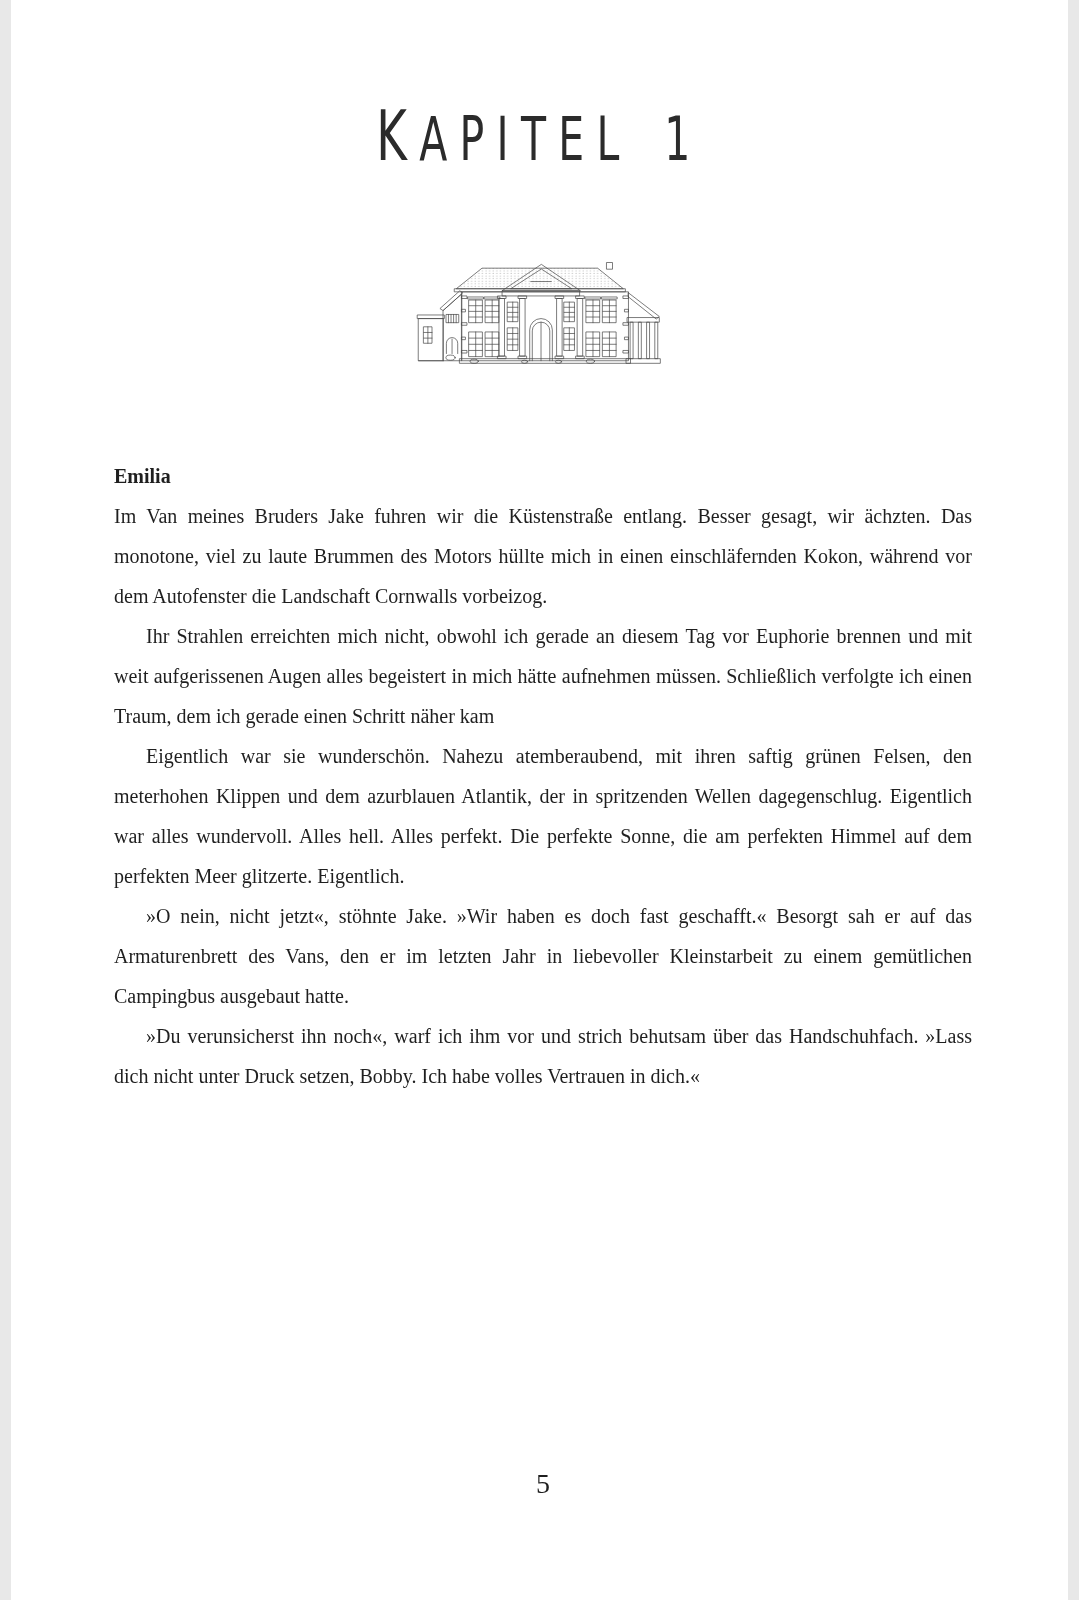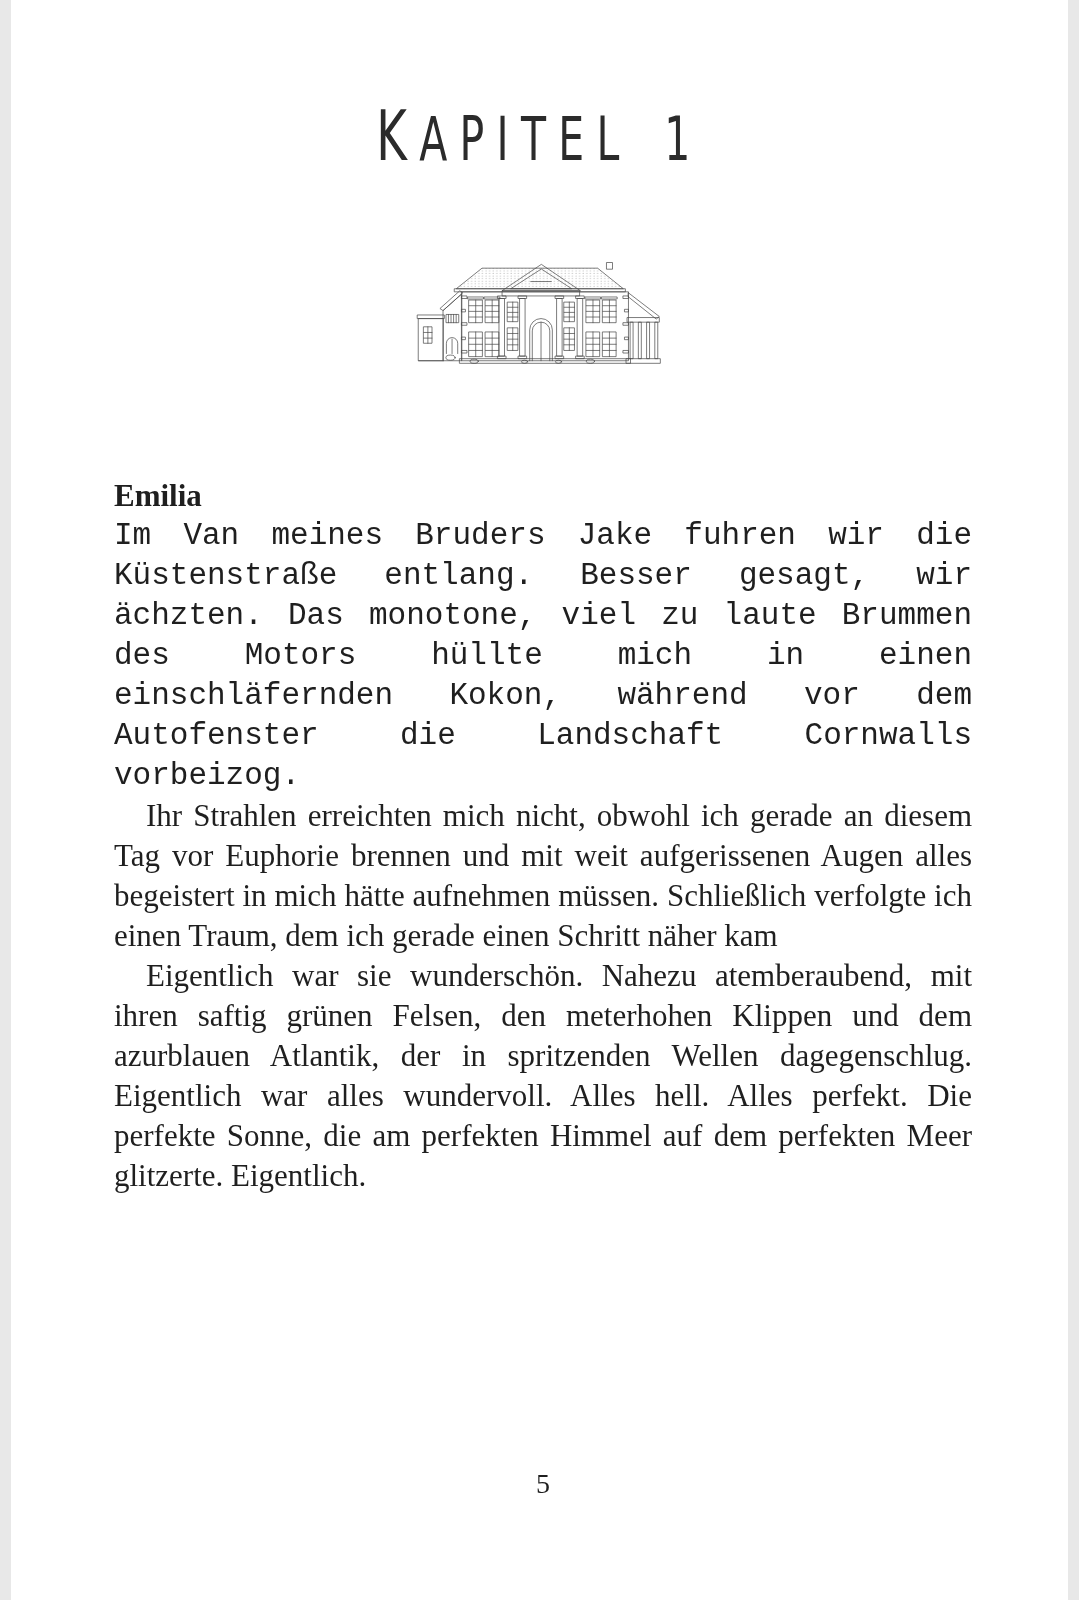--- a/index.html
+++ b/index.html
@@ -40,30 +40,30 @@
     top: 262px;
     left: 0;
     width: 100%;
     display: flex;
     justify-content: center;
   }
   .illustration-wrap svg { display: block; }
   
   .body-text {
     position: absolute;
-    top: 476px;
+    top: 456px;
     left: 103px;
     width: 858px;
-    font-size: 31px;
+    font-size: 20px;
     line-height: 40px;
     text-align: justify;
   }
   .pov-label { font-weight: bold; text-align: left; }
   .para { text-indent: 32px; }
-  .para.no-indent { text-indent: 0; font-family: Liberation Mono, monospace; }
+  .para.no-indent { text-indent: 0; }
   
   .page-number {
     position: absolute;
     top: 1468px;
     left: 103px;
     width: 858px;
     text-align: center;
     font-size: 28px;
   }
 </style>
@@ -235,17 +235,19 @@
         <ellipse cx="338" cy="193" rx="8" ry="4"></ellipse>
       </g>
     </svg>
   </div>
 
   <div class="body-text">
     <p class="pov-label">Emilia</p>
     <p class="para no-indent">Im Van meines Bruders Jake fuhren wir die Küstenstraße entlang. Besser gesagt, wir ächzten. Das monotone, viel zu laute Brummen des Motors hüllte mich in einen einschläfernden Kokon, während vor dem Autofenster die Landschaft Cornwalls vorbeizog.</p>
     <p class="para">Ihr Strahlen erreichten mich nicht, obwohl ich gerade an diesem Tag vor Euphorie brennen und mit weit aufgerissenen Augen alles begeistert in mich hätte aufnehmen müssen. Schließlich verfolgte ich einen Traum, dem ich gerade einen Schritt näher kam</p>
     <p class="para">Eigentlich war sie wunderschön. Nahezu atemberaubend, mit ihren saftig grünen Felsen, den meterhohen Klippen und dem azurblauen Atlantik, der in spritzenden Wellen dagegenschlug. Eigentlich war alles wundervoll. Alles hell. Alles perfekt. Die perfekte Sonne, die am perfekten Himmel auf dem perfekten Meer glitzerte. Eigentlich.</p>
+    <p class="para">»O nein, nicht jetzt«, stöhnte Jake. »Wir haben es doch fast geschafft.« Besorgt sah er auf das Armaturenbrett des Vans, den er im letzten Jahr in liebevoller Kleinstarbeit zu einem gemütlichen Campingbus ausgebaut hatte.</p>
+    <p class="para">»Du verunsicherst ihn noch«, warf ich ihm vor und strich behutsam über das Handschuhfach. »Lass dich nicht unter Druck setzen, Bobby. Ich habe volles Vertrauen in dich.«</p>
   </div>
 
   <div class="page-number">5</div>
 
 </div>
 
 </body></html>

